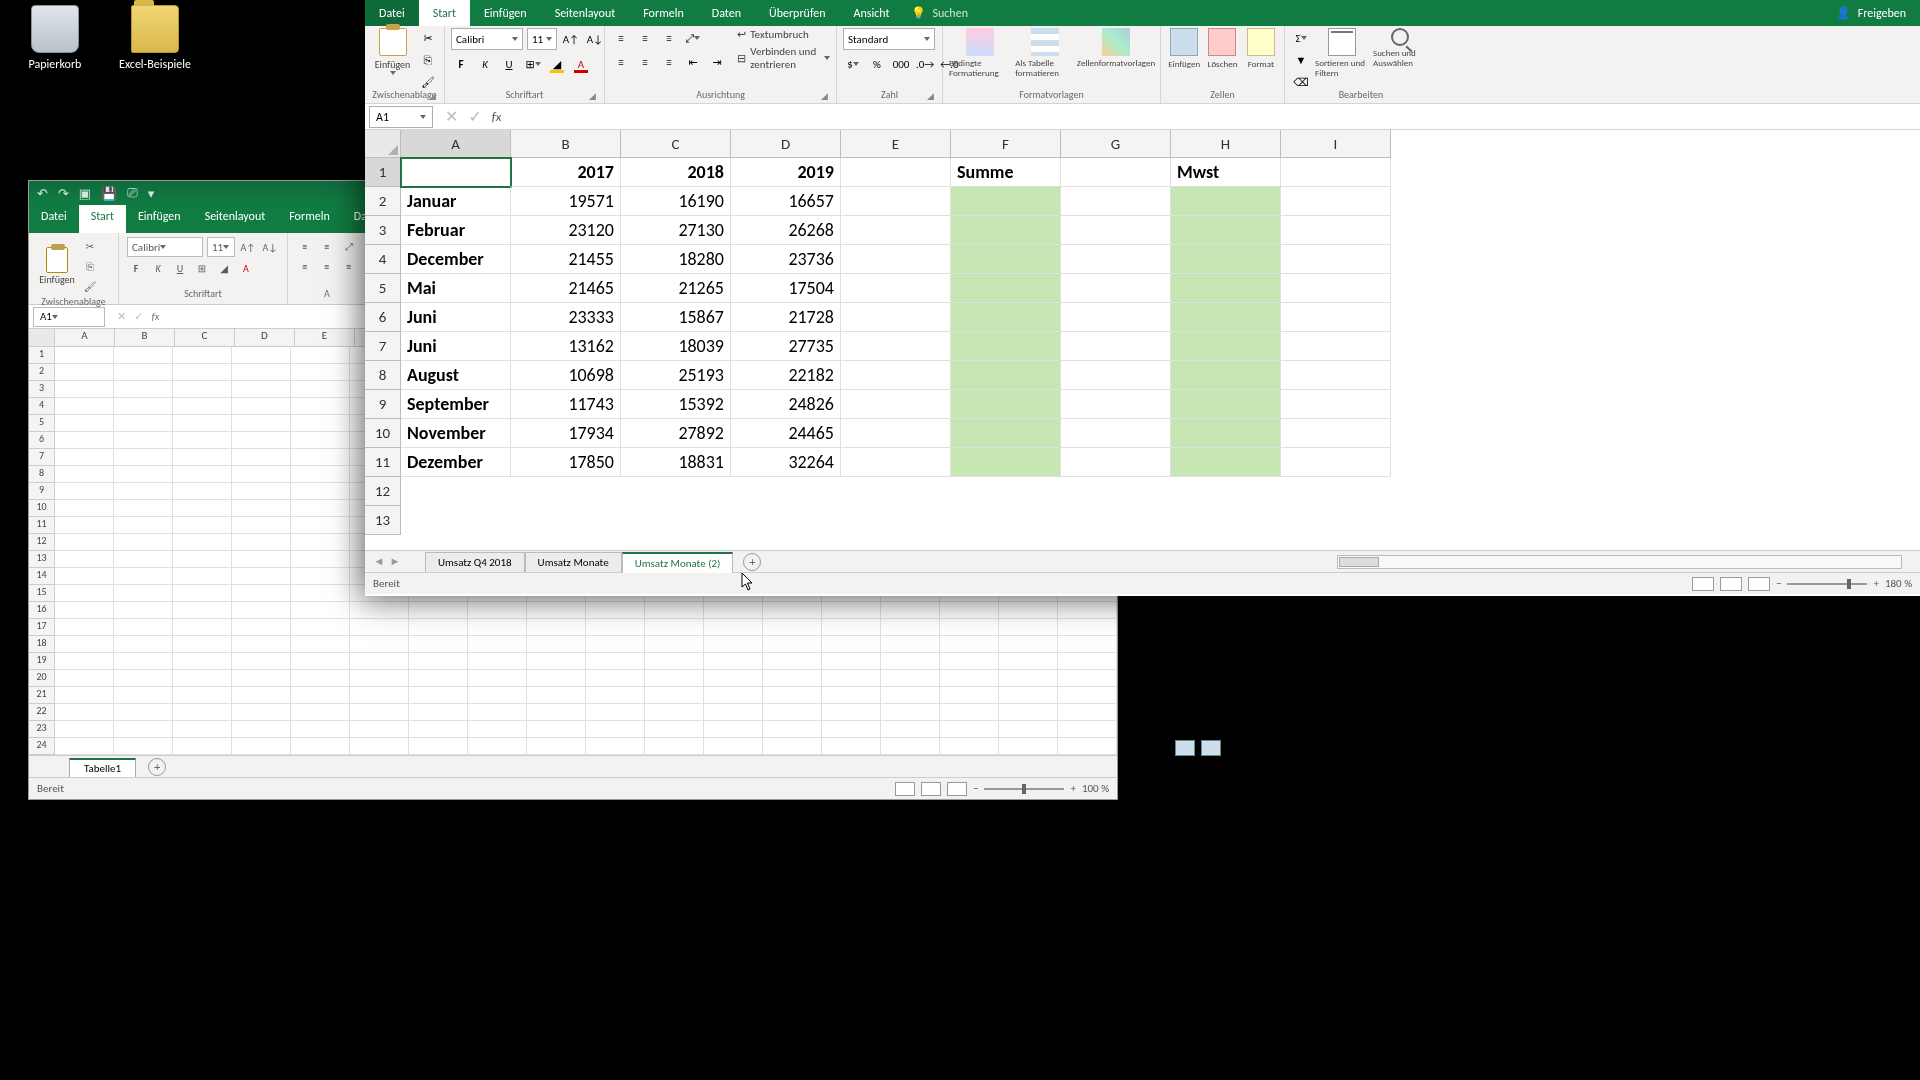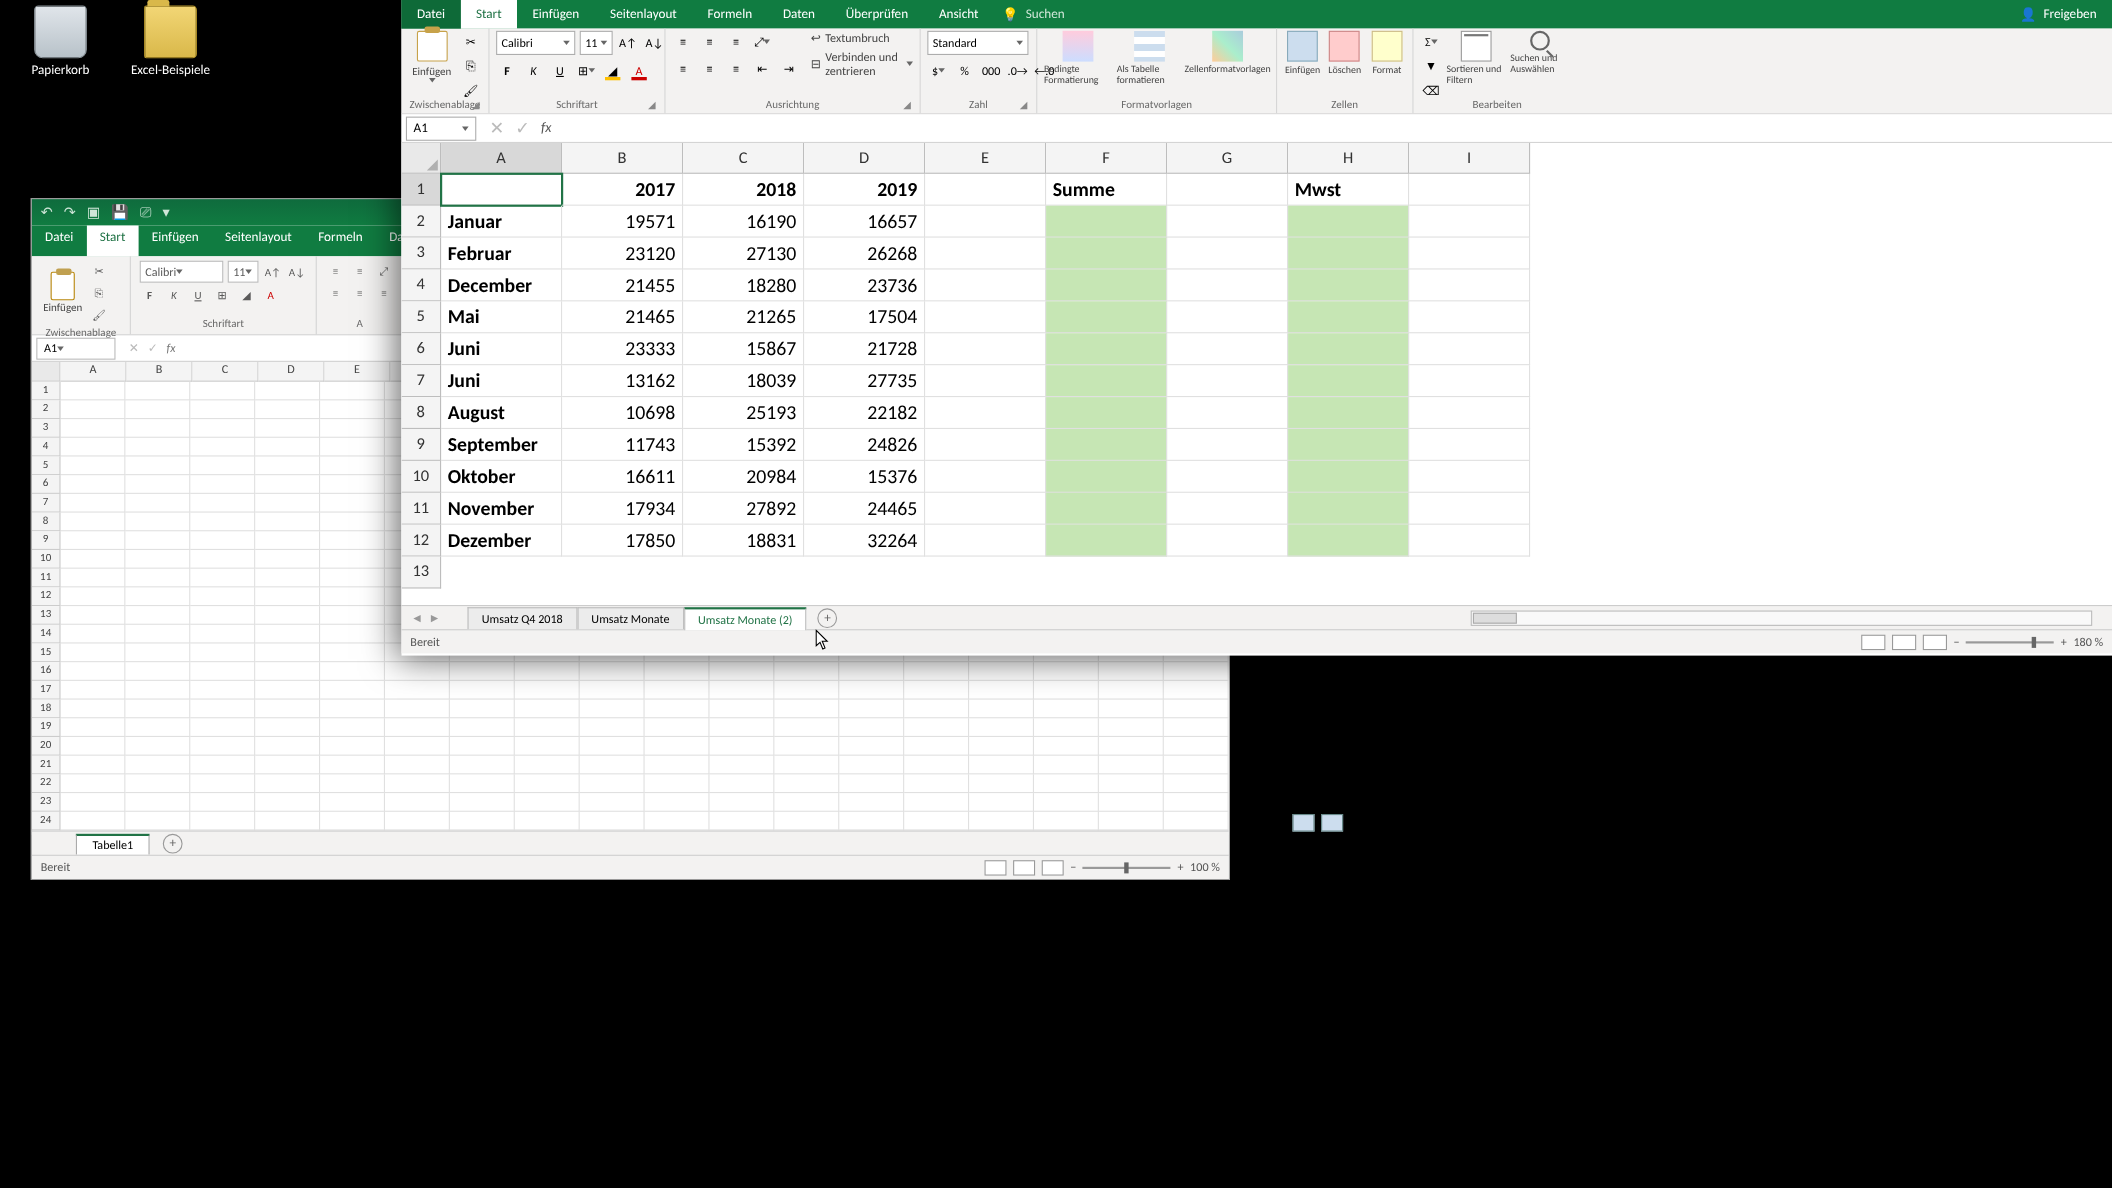--- a/index.html
+++ b/index.html
@@ -1101,31 +1101,20 @@
           <div class="fg-cell num" style="width: 110px;">11743</div>
           <div class="fg-cell num" style="width: 110px;">15392</div>
           <div class="fg-cell num" style="width: 110px;">24826</div>
           <div class="fg-cell" style="width: 110px;"></div>
           <div class="fg-cell green" style="width: 110px;"></div>
           <div class="fg-cell" style="width: 110px;"></div>
           <div class="fg-cell green" style="width: 110px;"></div>
           <div class="fg-cell" style="width: 110px;"></div>
         </div>
         <div class="fg-row">
-          <div class="fg-cell bold" style="width: 110px;">Oktober</div>
-          <div class="fg-cell num" style="width: 110px;">16611</div>
-          <div class="fg-cell num" style="width: 110px;">20984</div>
-          <div class="fg-cell num" style="width: 110px;">15376</div>
-          <div class="fg-cell" style="width: 110px;"></div>
-          <div class="fg-cell green" style="width: 110px;"></div>
-          <div class="fg-cell" style="width: 110px;"></div>
-          <div class="fg-cell green" style="width: 110px;"></div>
-          <div class="fg-cell" style="width: 110px;"></div>
-        </div>
-        <div class="fg-row">
           <div class="fg-cell bold" style="width: 110px;">November</div>
           <div class="fg-cell num" style="width: 110px; text-align: right;">17934</div>
           <div class="fg-cell num" style="width: 110px;">27892</div>
           <div class="fg-cell num" style="width: 110px;">24465</div>
           <div class="fg-cell" style="width: 110px;"></div>
           <div class="fg-cell green" style="width: 110px;"></div>
           <div class="fg-cell" style="width: 110px;"></div>
           <div class="fg-cell green" style="width: 110px;"></div>
           <div class="fg-cell" style="width: 110px;"></div>
         </div>

